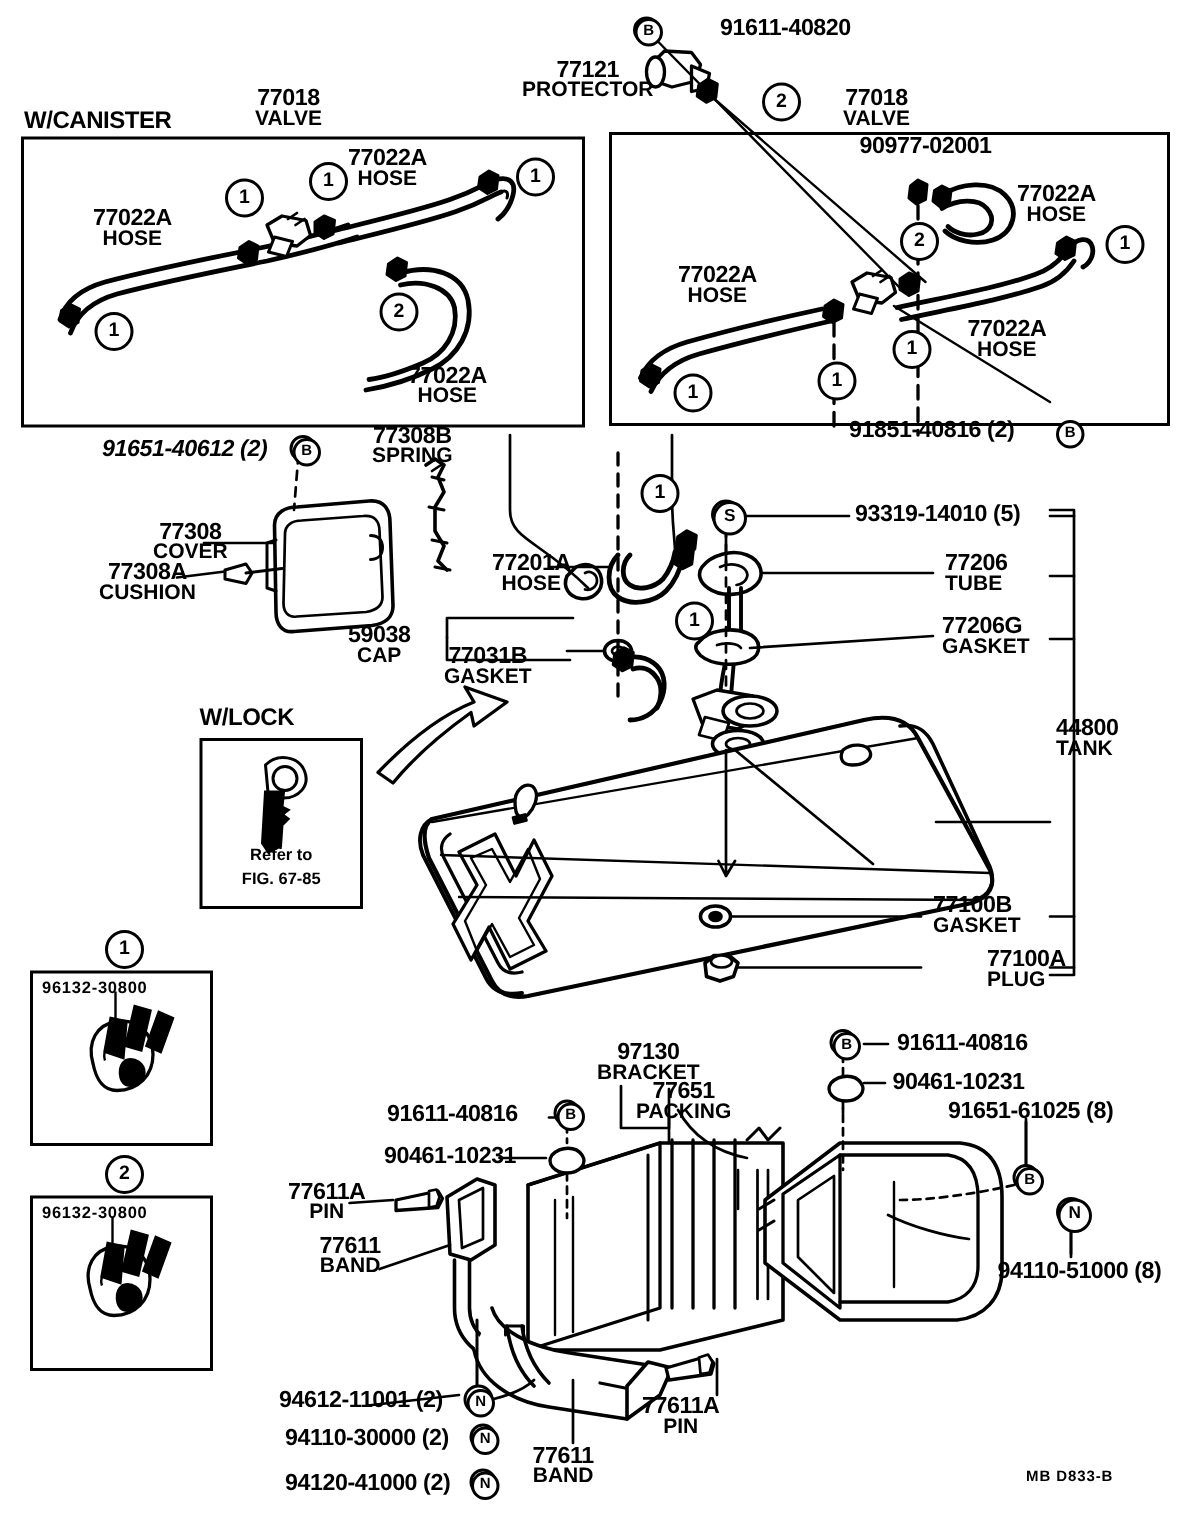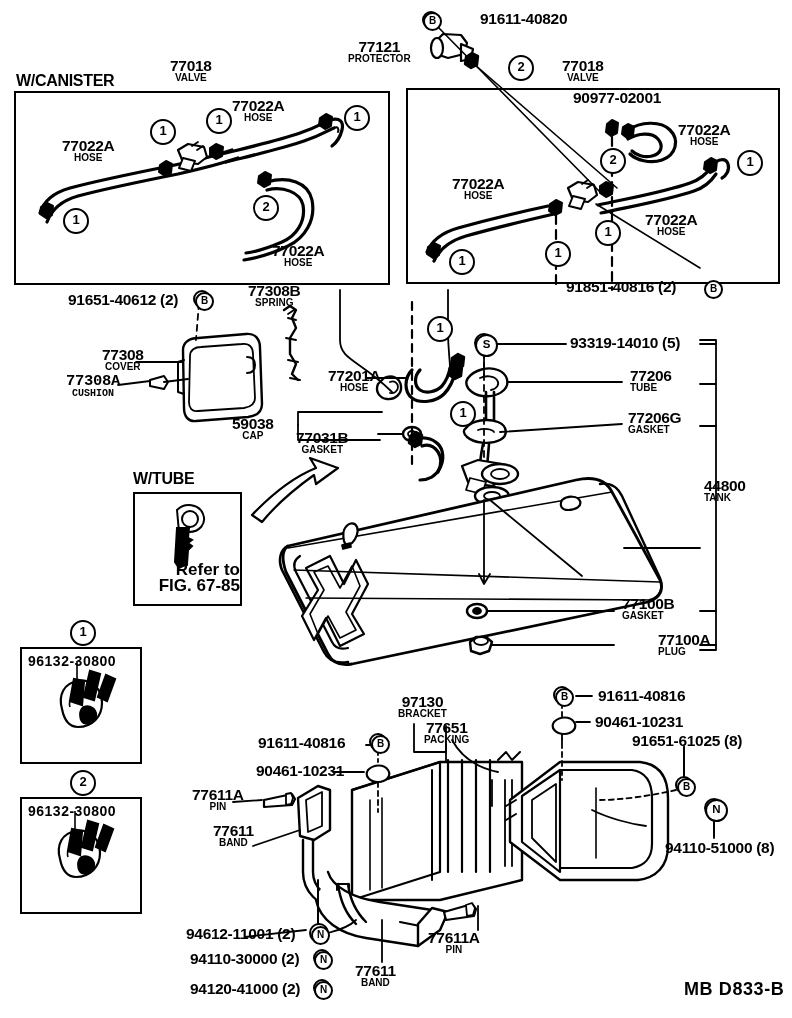--- a/index.html
+++ b/index.html
@@ -2,26 +2,26 @@
 <html><head>
 <meta charset="utf-8">
 <style>
   html,body{margin:0;padding:0;background:#ffffff;}
   body{width:792px;height:1018px;position:relative;overflow:hidden;
        font-family:"Liberation Sans","DejaVu Sans",sans-serif;color:#000;}
   #sheet{position:absolute;left:0;top:0;width:792px;height:1018px;}
   svg.layer{position:absolute;left:0;top:0;width:792px;height:1018px;overflow:visible;}
   .lbl{position:absolute;white-space:nowrap;font-weight:bold;letter-spacing:-0.3px;}
   .pn{font-size:15.5px;line-height:15px;}
-  .sub{font-size:10px;line-height:10px;letter-spacing:0px;}
+  .sub{font-size:14px;line-height:10px;letter-spacing:0px;}
   .hdr{font-size:16px;font-weight:bold;}
-  .code{font-size:14px;font-weight:bold;letter-spacing:0.5px;}
+  .code{font-size:11px;font-weight:bold;letter-spacing:0.5px;}
   .ctr{text-align:center;}
   .refbox{position:absolute;border:2px solid #000;background:#fff;}
-  .reftxt{position:absolute;font-size:17px;font-weight:bold;line-height:16px;text-align:right;}
+  .reftxt{position:absolute;font-size:11px;font-weight:bold;line-height:16px;}
   .balloon{position:absolute;border:2px solid #000;border-radius:50%;
            background:#fff;text-align:center;font-weight:bold;}
   .b22{width:22px;height:22px;line-height:20px;font-size:13px;}
   .b20{width:19px;height:19px;line-height:17px;font-size:11.5px;}
   .b16{width:15px;height:15px;line-height:13px;font-size:10px;}
   .panel{position:absolute;border:2px solid #000;background:transparent;}
 </style>
 </head>
 <body>
 
@@ -331,31 +331,31 @@
   <div class="lbl ctr" style="left:645px;top:212px;">
     <div class="pn">77022A</div>
     <div class="sub">HOSE</div>
   </div>
   <div class="balloon b22" style="left:595px;top:220px;">1</div>
   <div class="balloon b22" style="left:545px;top:241px;">1</div>
   <div class="balloon b22" style="left:449px;top:249px;">1</div>
   <div class="lbl pn" style="left:566px;top:279px;">91851-40816 (2)</div>
   <div class="balloon b16" style="left:704px;top:280px;">B</div>
 
-  <div class="lbl pn" style="left:68px;top:292px;">91651-40612 (2)</div>
+  <div class="lbl pn" style="left:68px;top:292px;font-style:italic;">91651-40612 (2)</div>
   <div class="balloon b16" style="left:195px;top:292px;">B</div>
   <div class="lbl ctr" style="left:248px;top:283px;">
     <div class="pn">77308B</div>
     <div class="sub">SPRING</div>
   </div>
   <div class="lbl ctr" style="left:102px;top:347px;">
     <div class="pn">77308</div>
     <div class="sub">COVER</div>
   </div>
-  <div class="lbl ctr" style="left:66px;top:374px;font-family:Liberation Mono, monospace;">
+  <div class="lbl ctr" style="left:66px;top:374px;">
     <div class="pn">77308A</div>
     <div class="sub">CUSHION</div>
   </div>
   <div class="lbl ctr" style="left:328px;top:368px;">
     <div class="pn">77201A</div>
     <div class="sub">HOSE</div>
   </div>
   <div class="lbl ctr" style="left:232px;top:416px;">
     <div class="pn">59038</div>
     <div class="sub">CAP</div>
@@ -382,21 +382,21 @@
   </div>
   <div class="lbl" style="left:622px;top:596px;">
     <div class="pn">77100B</div>
     <div class="sub">GASKET</div>
   </div>
   <div class="lbl" style="left:622px;top:632px;margin-left:36px;">
     <div class="pn">77100A</div>
     <div class="sub">PLUG</div>
   </div>
 
-  <div class="lbl hdr" style="left:133px;top:470px;">W/TUBE</div>
+  <div class="lbl hdr" style="left:133px;top:470px;">W/LOCK</div>
   <div class="refbox" style="left:133px;top:492px;width:105px;height:110px;">
     <svg viewBox="0 0 105 110" style="position:absolute;left:0;top:0;width:105px;height:110px;">
       <g stroke="#000" stroke-width="2" fill="#fff">
         <path d="M42,16 c8,-8 22,-6 26,4 c4,10 -4,18 -14,18 l-10,0 z"></path>
         <circle cx="55" cy="25" r="8" fill="#fff"></circle>
         <path d="M42,34 l12,0 l-1,10 l4,2 l-4,3 l4,3 l-4,4 l-1,14 l-8,4 l-4,-6 z" fill="#000"></path>
         <path d="M52,44 L52,72" stroke-width="1.6" fill="none"></path>
       </g>
     </svg>
     <div class="reftxt ctr" style="left:0;top:68px;width:105px;">
@@ -470,15 +470,15 @@
     <div class="sub">PIN</div>
   </div>
   <div class="balloon b16" style="left:555px;top:688px;">B</div>
   <div class="lbl pn" style="left:598px;top:688px;">91611-40816</div>
   <div class="lbl pn" style="left:595px;top:714px;">90461-10231</div>
   <div class="lbl pn" style="left:632px;top:733px;">91651-61025 (8)</div>
   <div class="balloon b16" style="left:677px;top:778px;">B</div>
   <div class="balloon b20" style="left:705px;top:799px;">N</div>
   <div class="lbl pn" style="left:665px;top:840px;">94110-51000 (8)</div>
 
-  <div class="lbl code" style="left:684px;top:979px;font-size:18px;letter-spacing:0.6px;">MB D833-B</div>
+  <div class="lbl code" style="left:684px;top:979px;font-size:10px;letter-spacing:0.6px;">MB D833-B</div>
 
 </div>
 
 </body></html>

